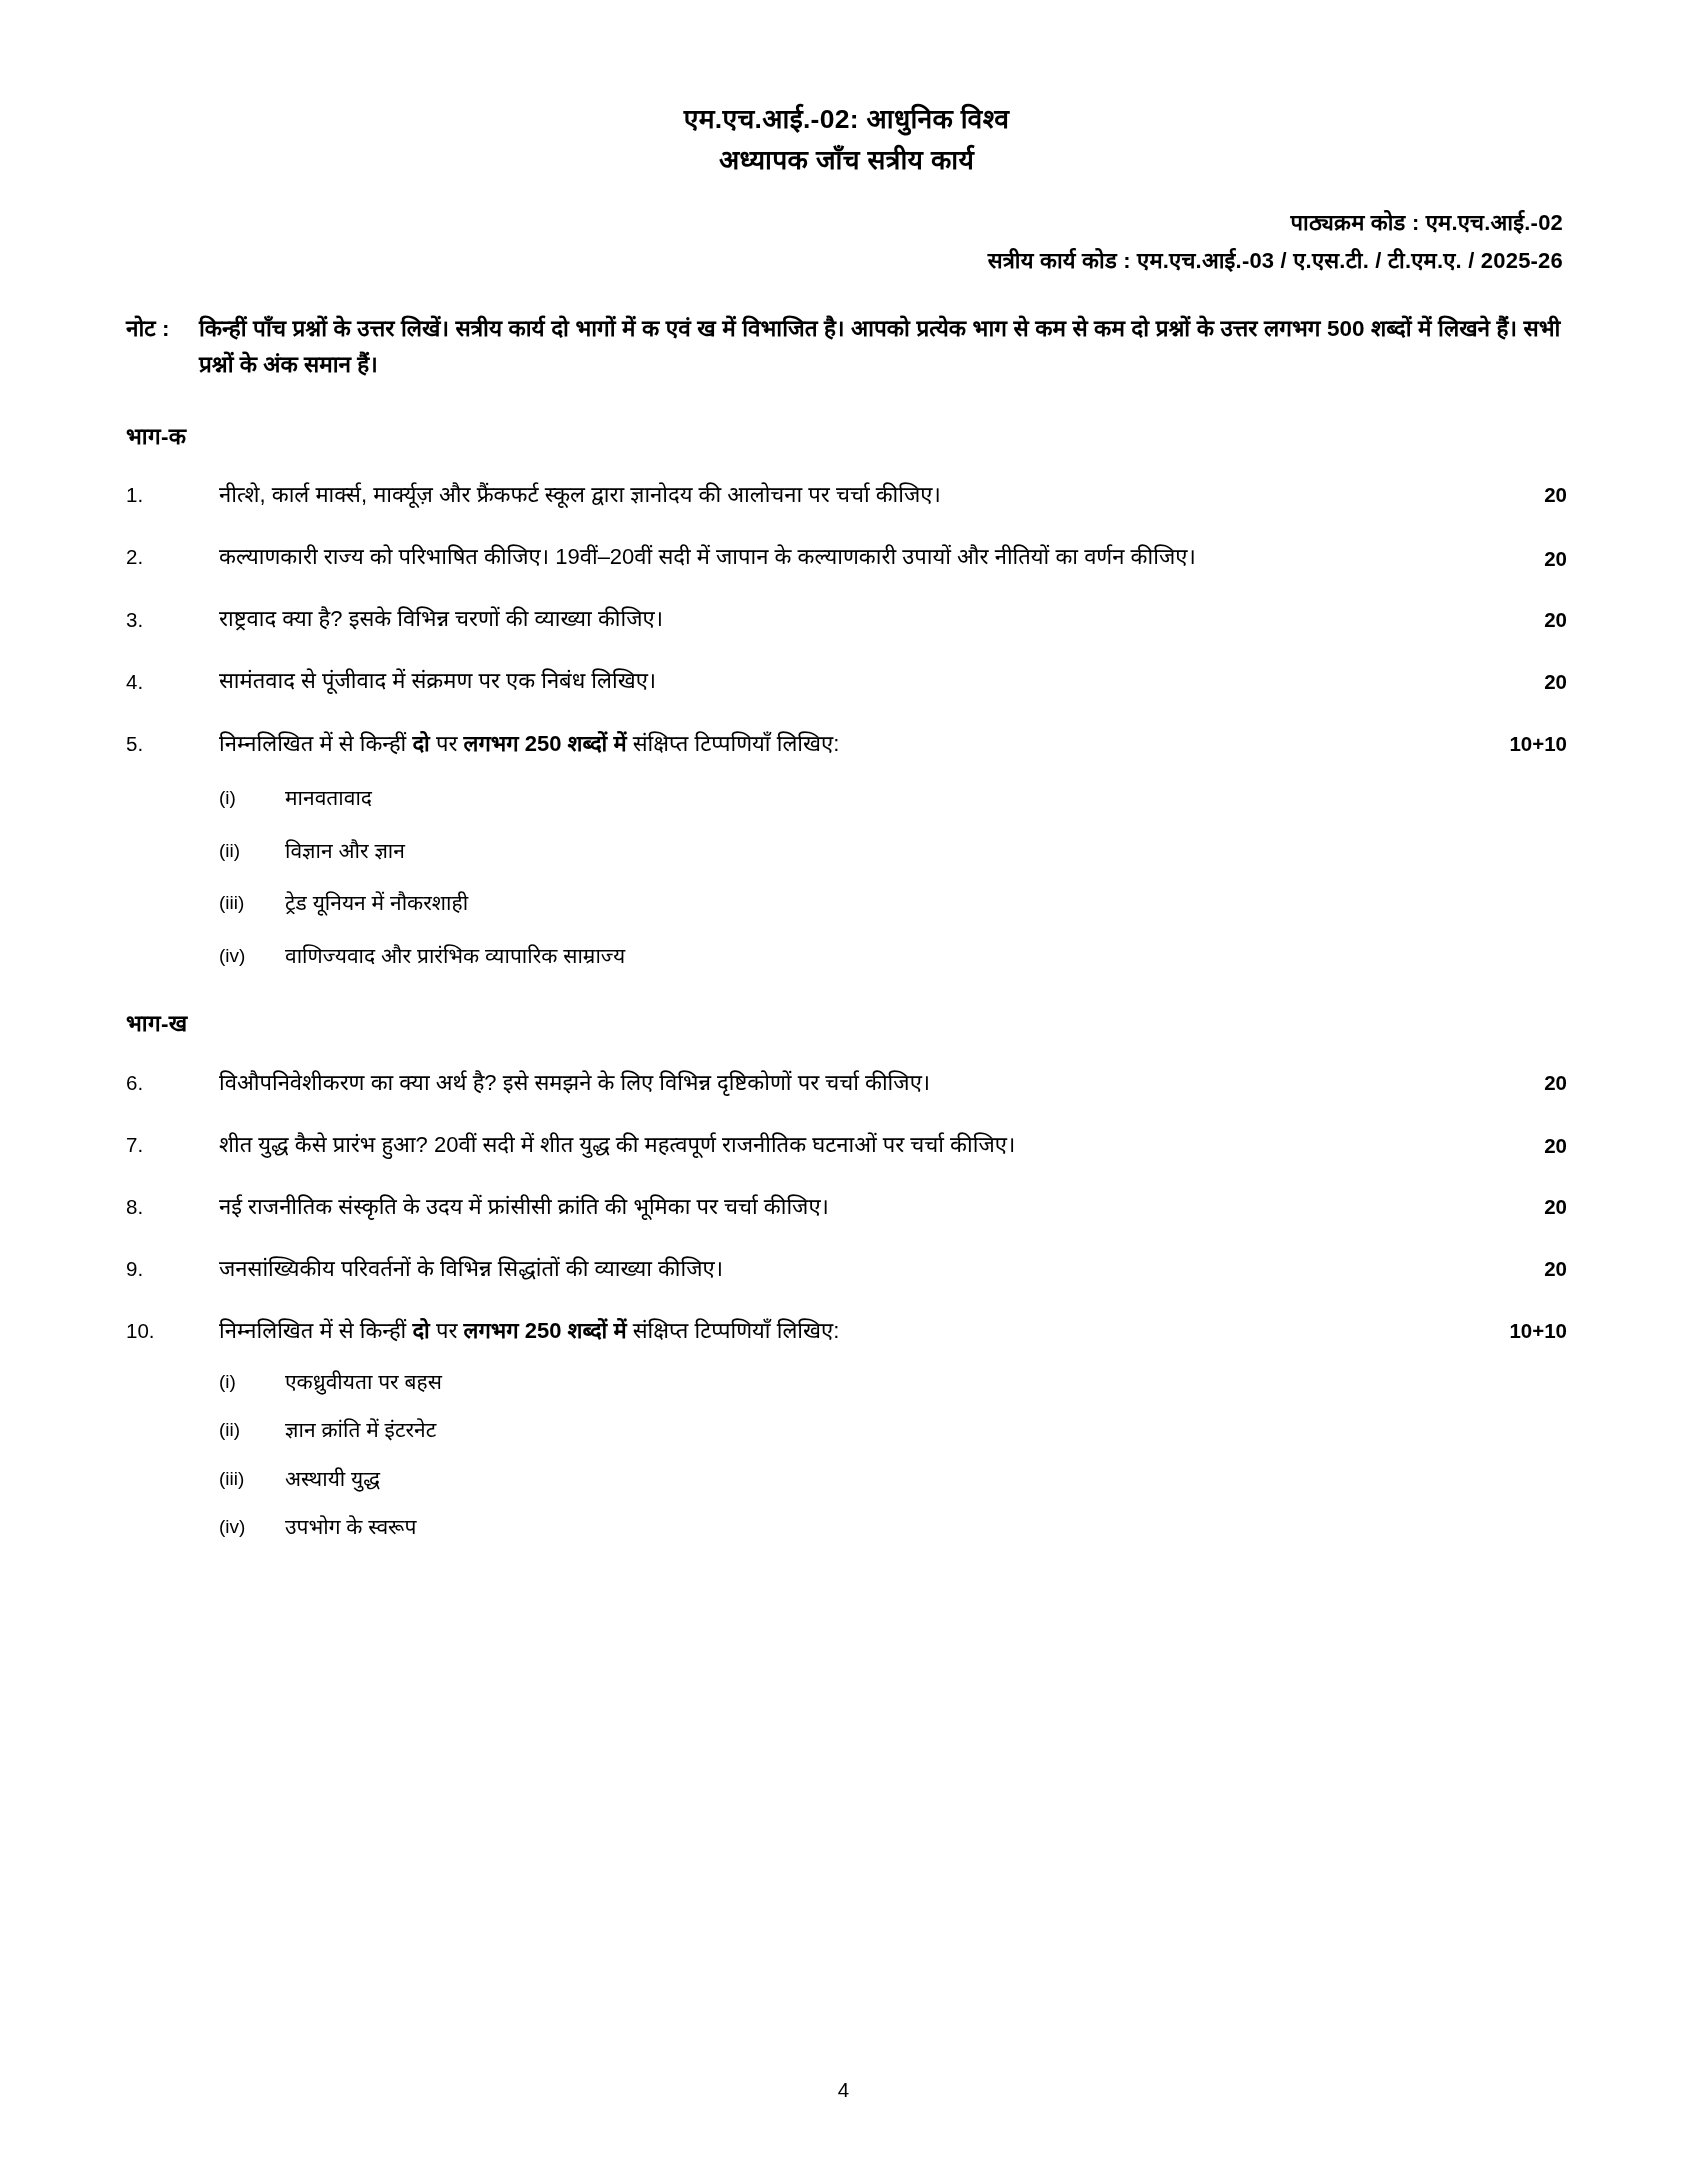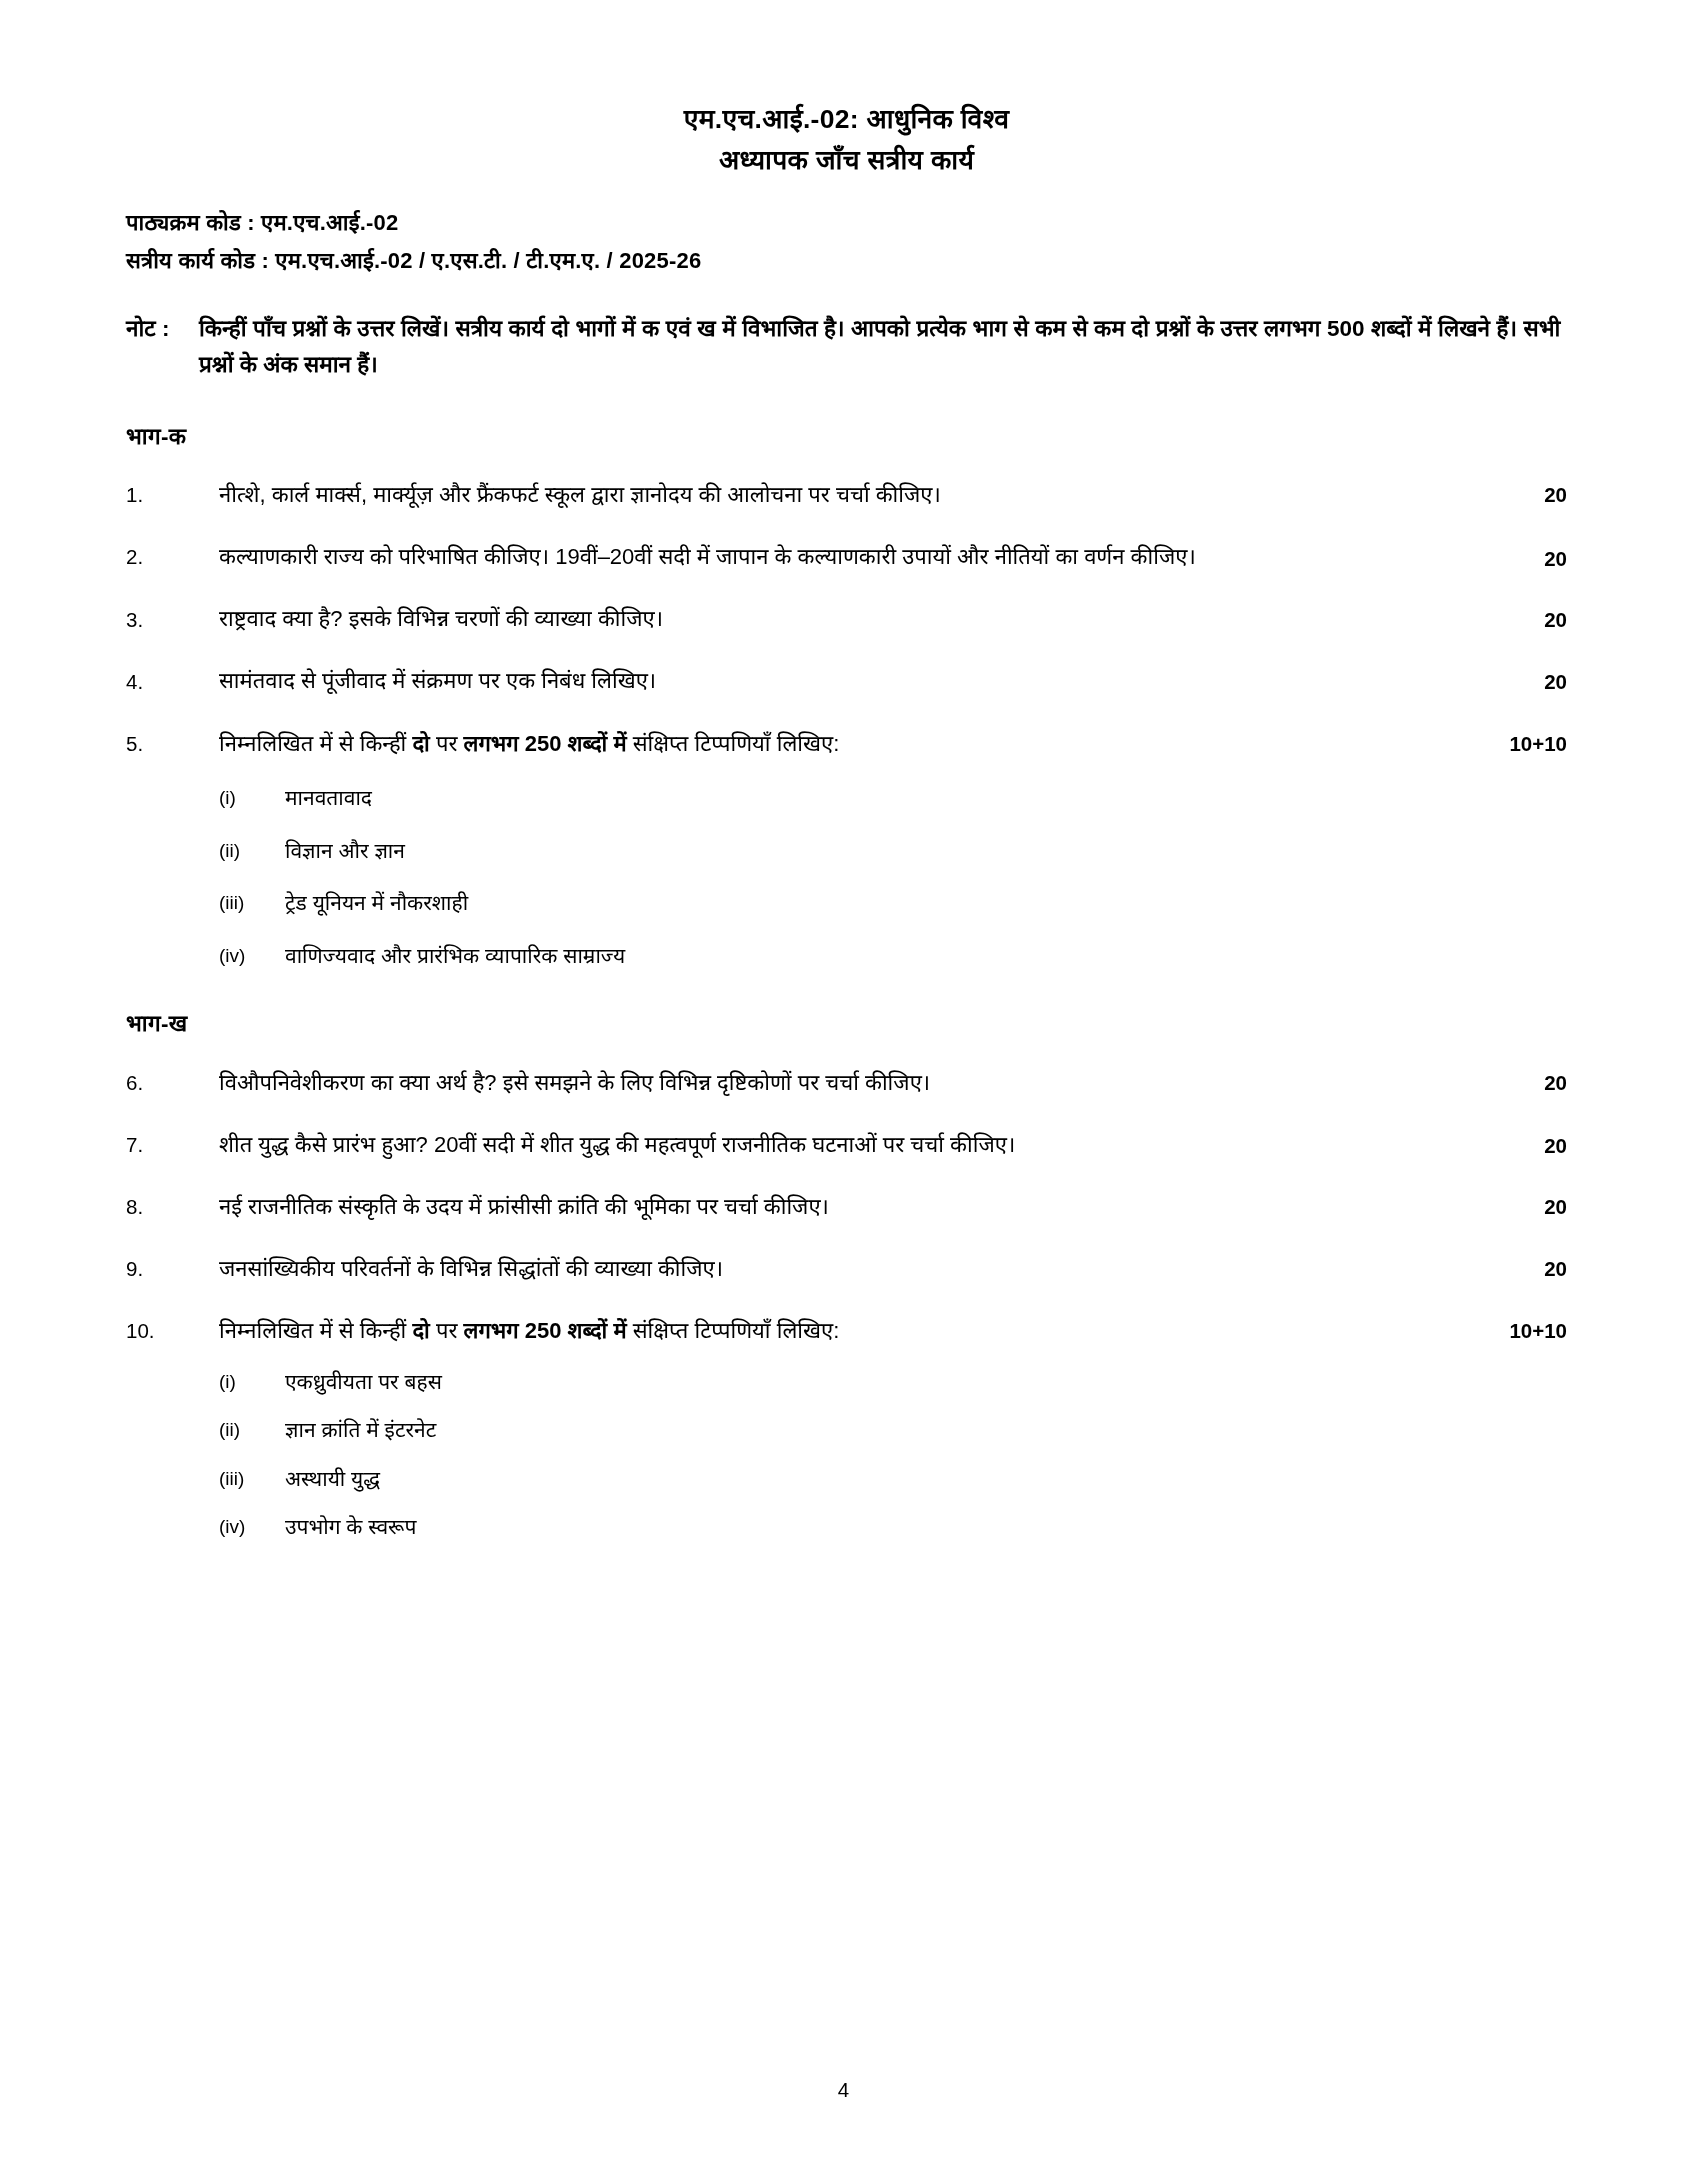--- a/index.html
+++ b/index.html
@@ -27,20 +27,21 @@
     font-size: 26.5px;
     font-weight: 700;
     line-height: 1.55;
     letter-spacing: 0.3px;
   }
   .doc-title .line2 {
     display: block;
   }
   .meta-block {
     margin-top: 22.5px;
+    text-align: right;
     font-size: 22px;
     font-weight: 700;
     line-height: 1.75;
     padding-right: 4px;
     letter-spacing: 0.2px;
   }
   .meta-block div {
     white-space: nowrap;
   }
   
@@ -144,21 +145,21 @@
 
 <div class="page">
 
   <div class="doc-title">
     <span>एम.एच.आई.-02: आधुनिक विश्व</span>
     <span class="line2">अध्यापक जाँच सत्रीय कार्य</span>
   </div>
 
   <div class="meta-block">
     <div>पाठ्यक्रम कोड : एम.एच.आई.-02</div>
-    <div>सत्रीय कार्य कोड : एम.एच.आई.-02 / ए.एस.टी. / टी.एम.ए. / 2025-26</div>
+    <div>सत्रीय कार्य कोड : एम.एच.आई.-03 / ए.एस.टी. / टी.एम.ए. / 2025-26</div>
   </div>
 
   <div class="note-row">
     <div class="note-label">नोट :</div>
     <div class="note-text">किन्हीं पाँच प्रश्नों के उत्तर लिखें। सत्रीय कार्य दो भागों में क एवं ख में विभाजित है। आपको प्रत्येक भाग से कम से कम दो प्रश्नों के उत्तर लगभग 500 शब्दों में लिखने हैं। सभी प्रश्नों के अंक समान हैं।</div>
   </div>
 
   <div class="section-heading">भाग-क</div>
 
   <div class="q-list">

